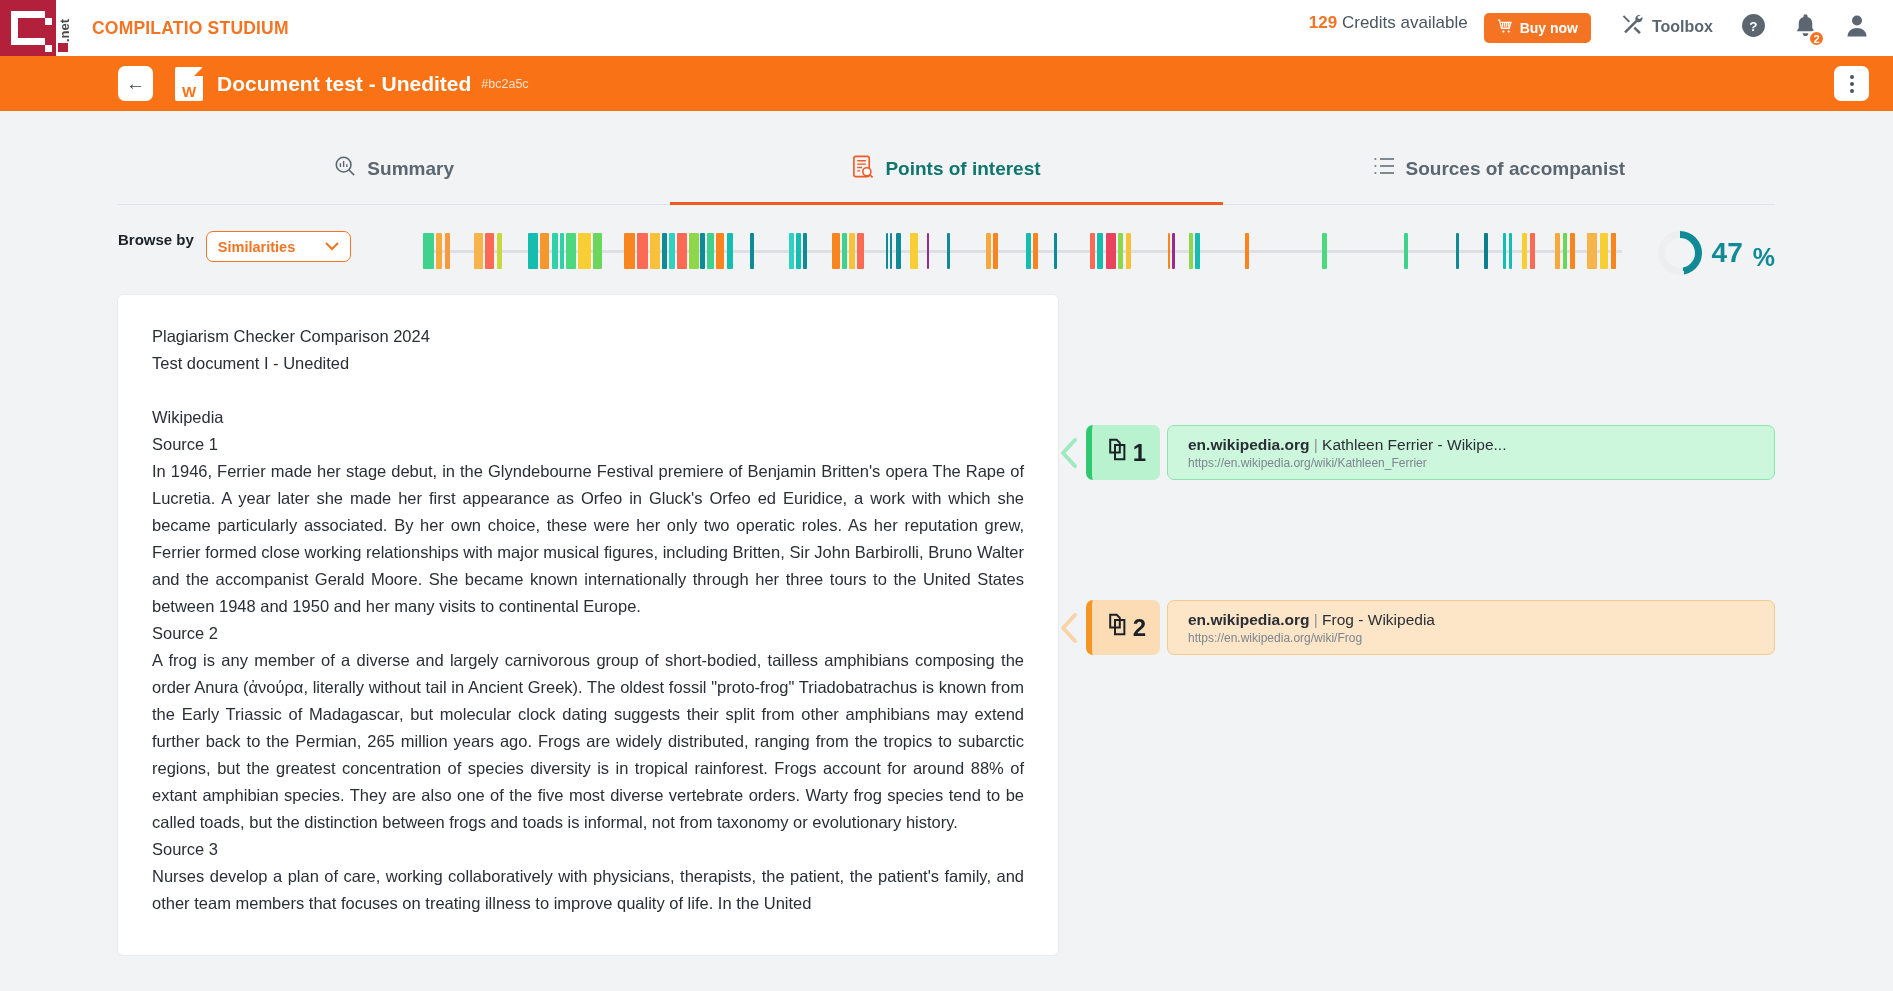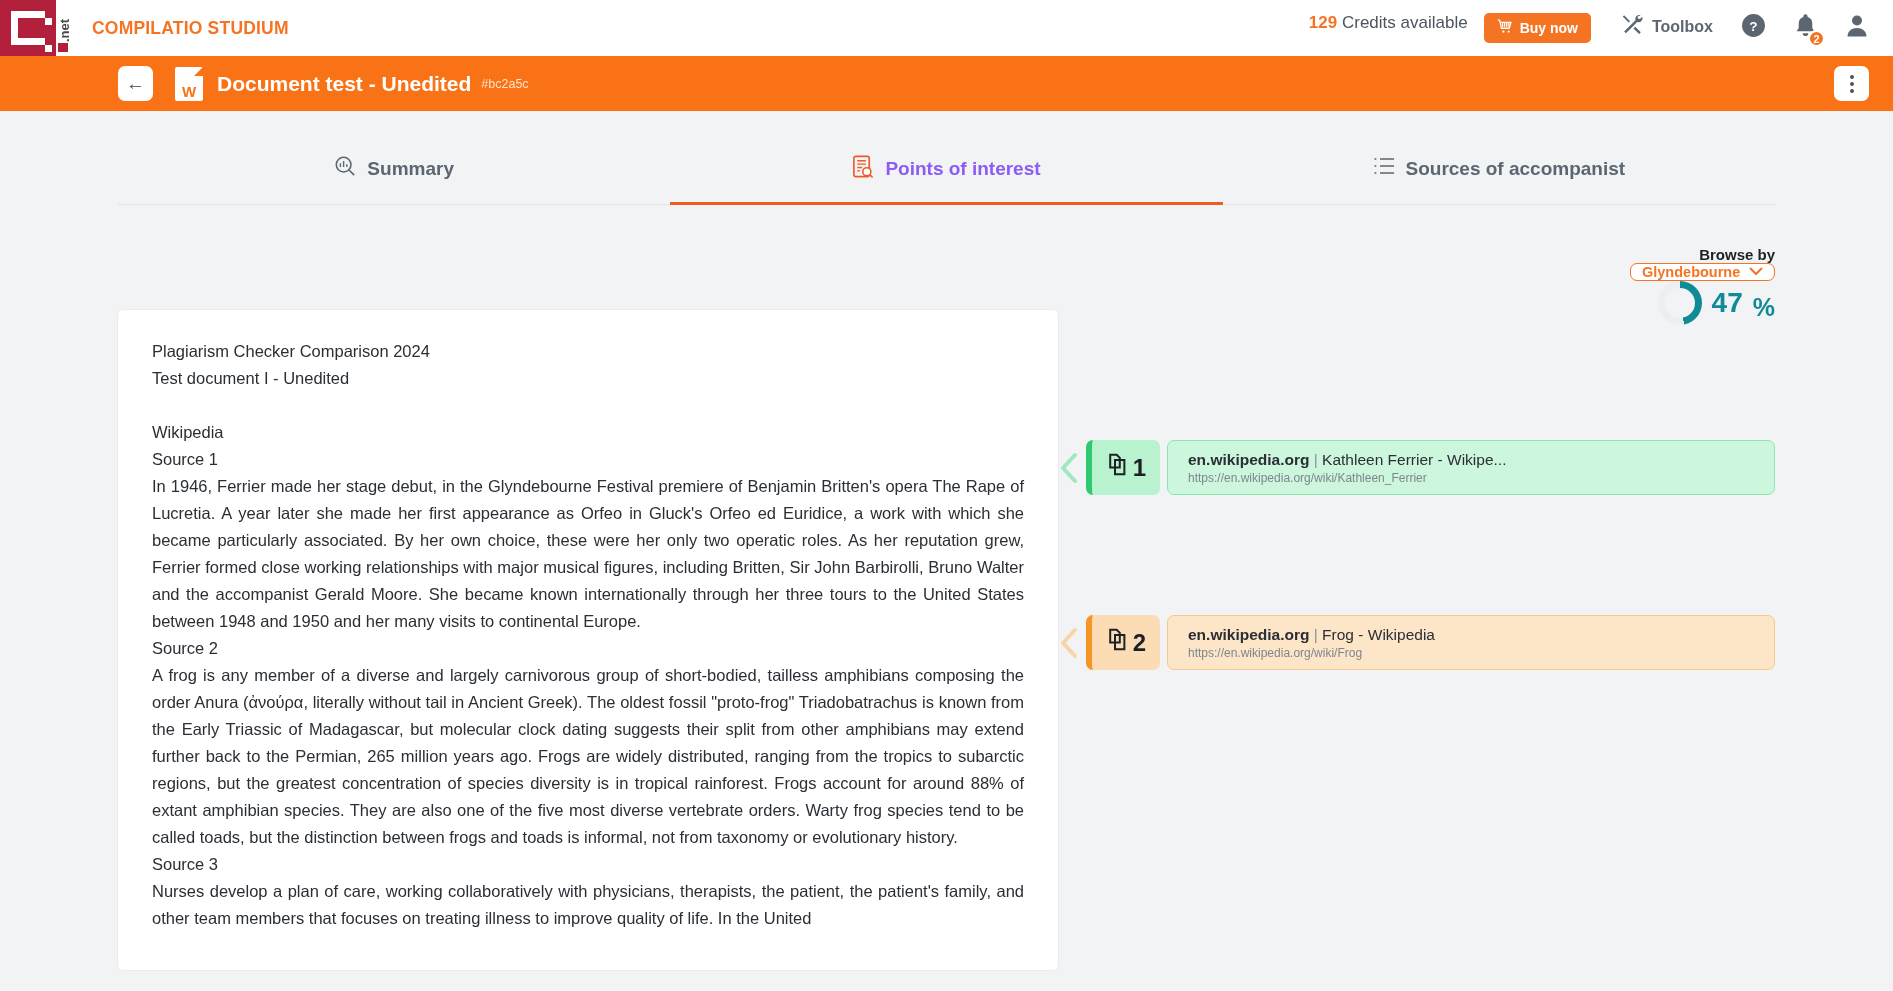--- a/index.html
+++ b/index.html
@@ -125,25 +125,25 @@
     display:flex; align-items:stretch;
     border-bottom: 1px solid #dfe3e7;
     margin-top: 24px;
   }
   .tab {
     flex:1; display:flex; align-items:center; justify-content:center;
     gap:11px; font-size:19px; font-weight:700; color:#5b6670;
     cursor:pointer; border-bottom:3px solid transparent;
     margin-bottom:-1px;
   }
-  .tab.active { color:#8b5cf6; border-bottom-color:#ef5b25; }
+  .tab.active { color:#0f766e; border-bottom-color:#ef5b25; }
 
   
   .browse-row {
-    display:flex; align-items:flex-end; margin: 41px 118px 0 118px; height:50px;flex-direction:column;
+    display:flex; align-items:flex-start; margin: 26px 118px 0 118px; height:50px;
   }
   .browse-label { font-size:15px; font-weight:700; color:#1b2127; }
   .select {
     margin-left: 12px; width:145px; height:31px;
     border:1.5px solid #f57423; border-radius:7px; background:#fff;
     display:flex; align-items:center; justify-content:space-between;
     padding: 0 11px; cursor:pointer;
     color:#f57423; font-size:14.5px; font-weight:700;
   }
   .chev { font-size:12px; color:#f57423; }
@@ -335,21 +335,21 @@
         <path d="M1.5 2h1.8M1.5 9h1.8M1.5 16h1.8"></path>
       </svg>
     </span>
     <span>Sources of accompanist</span>
   </div>
 </div>
 
 <div class="browse-row">
   <div class="browse-label">Browse by</div>
   <div class="select">
-    <span>Glyndebourne</span>
+    <span>Similarities</span>
     <span class="chev">
       <svg width="14" height="9" viewBox="0 0 14 9" fill="none" stroke="#f57423" stroke-width="2">
           <path d="M1 1l6 6 6-6"></path>
         </svg>
     </span>
   </div>
 
   <div class="simbar">
     <div class="axis"></div>
     <div id="marks">

